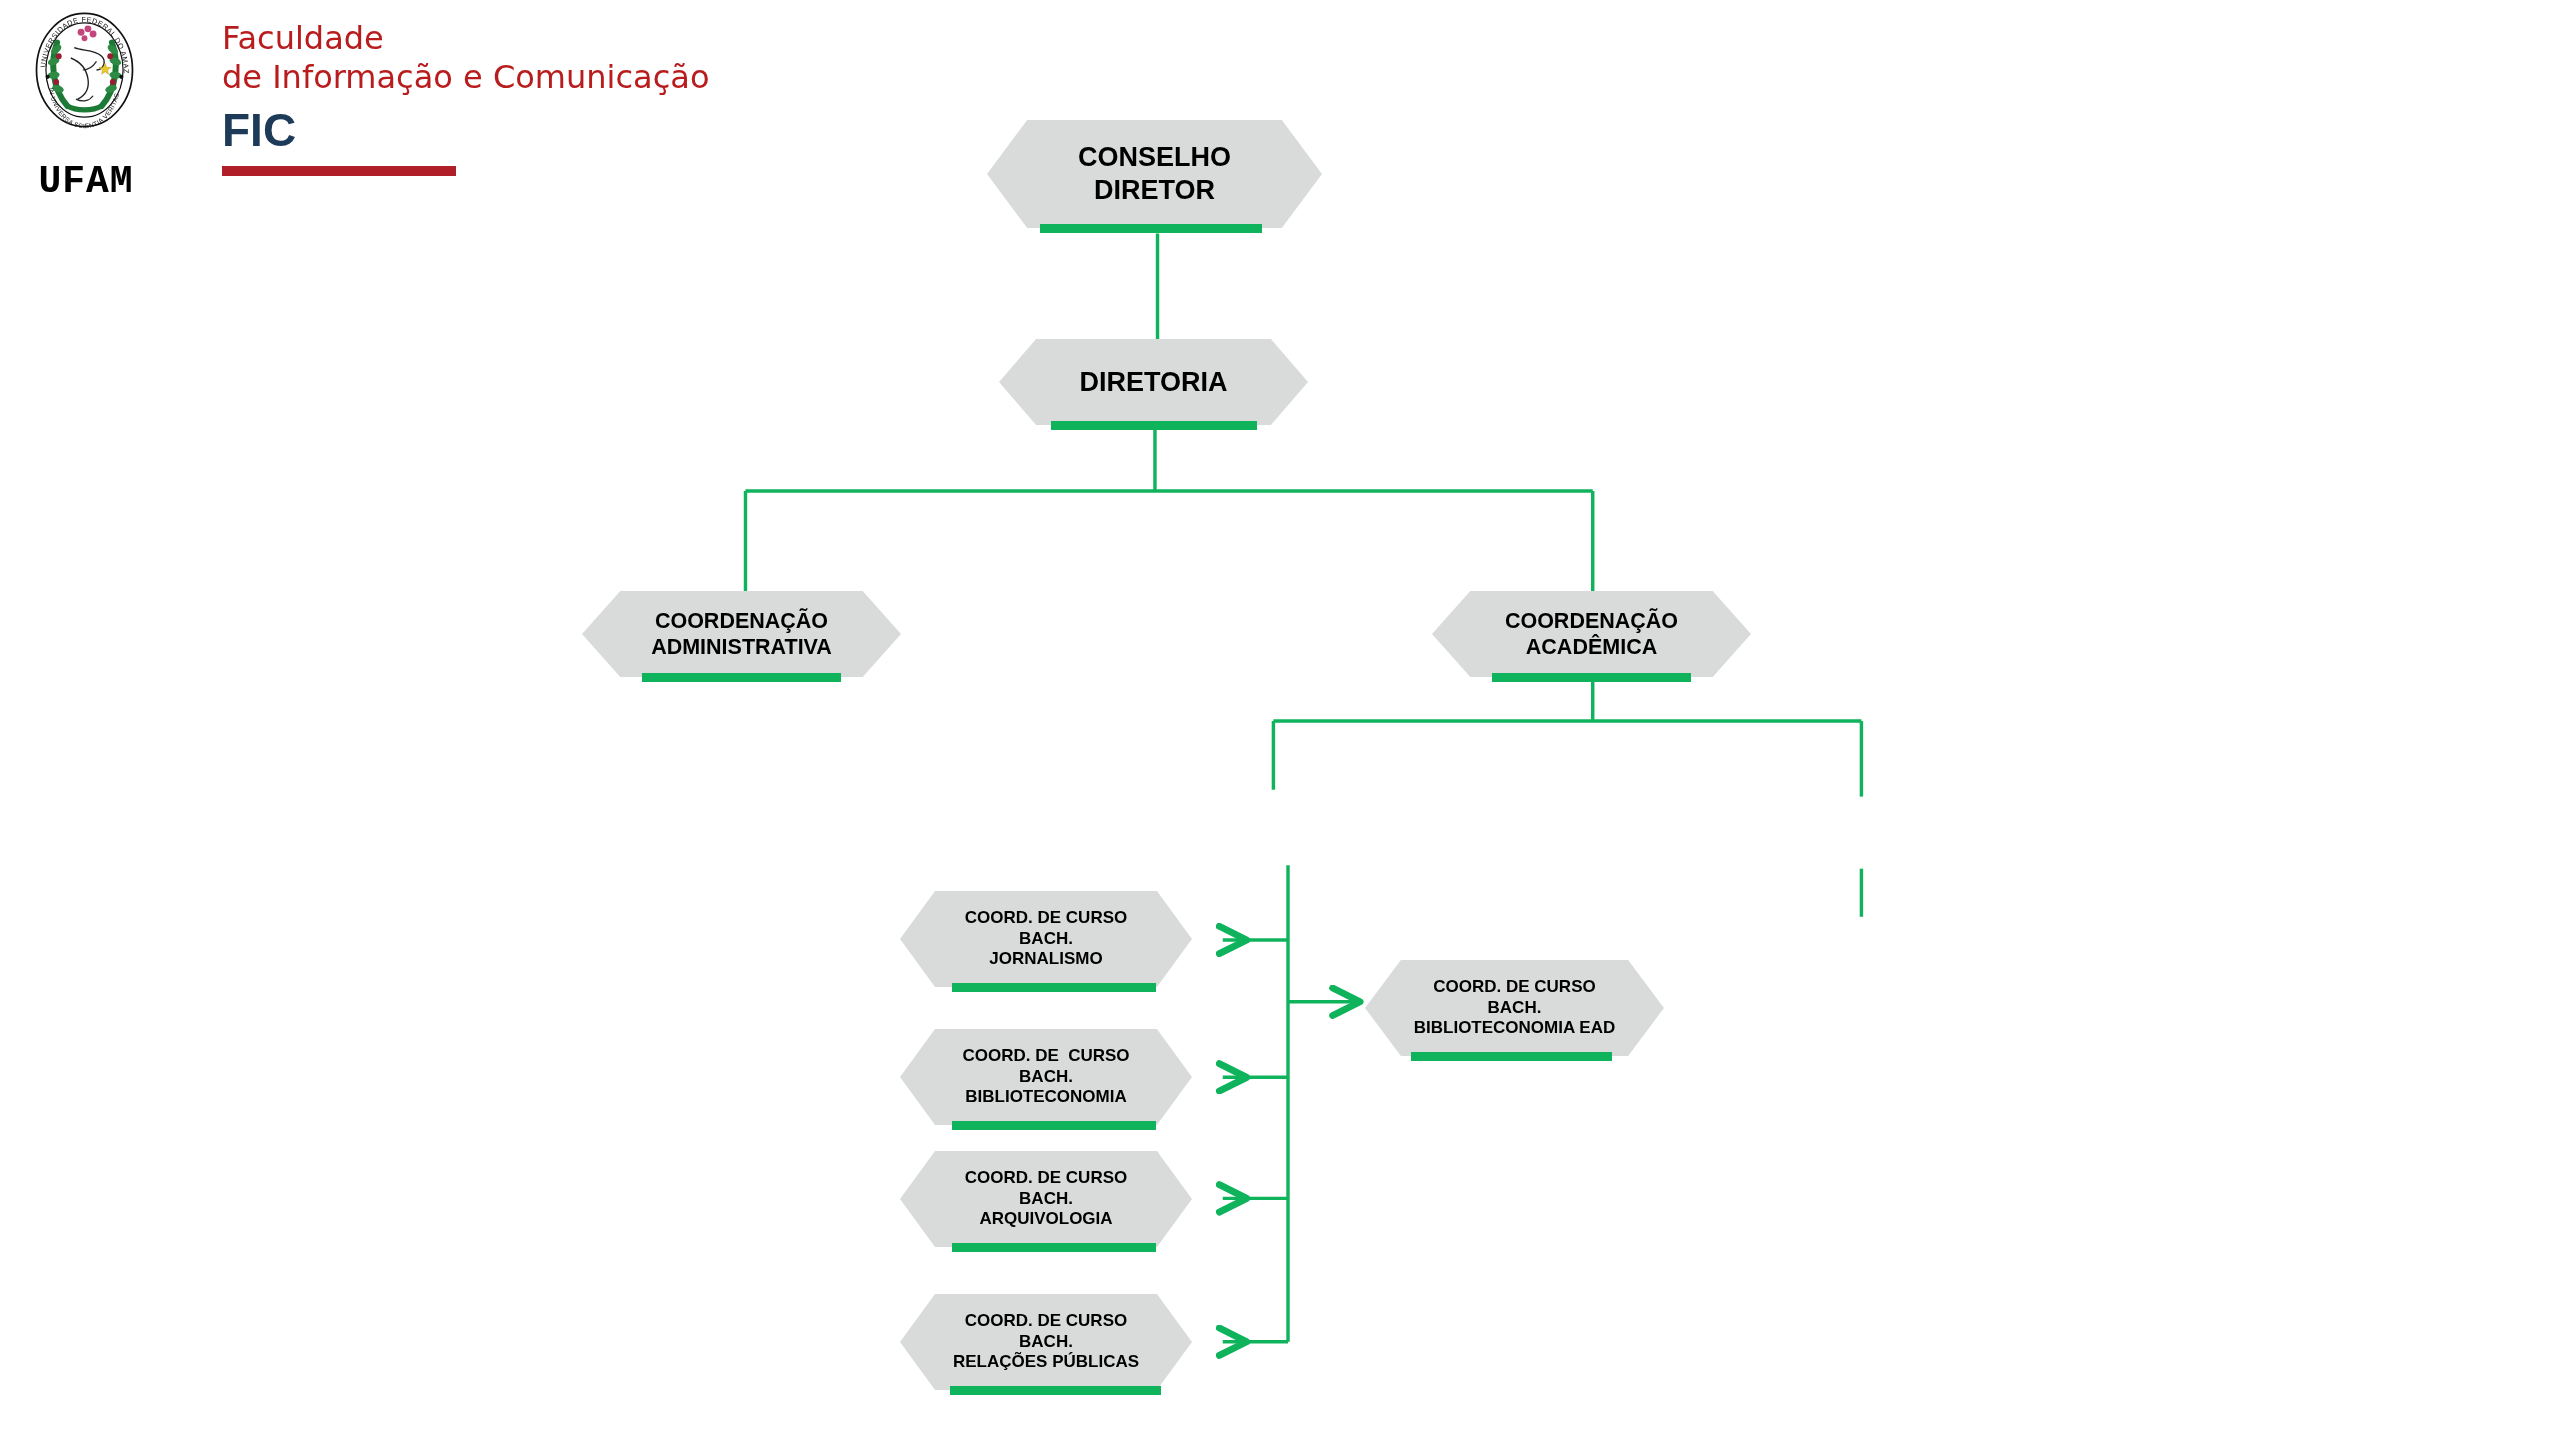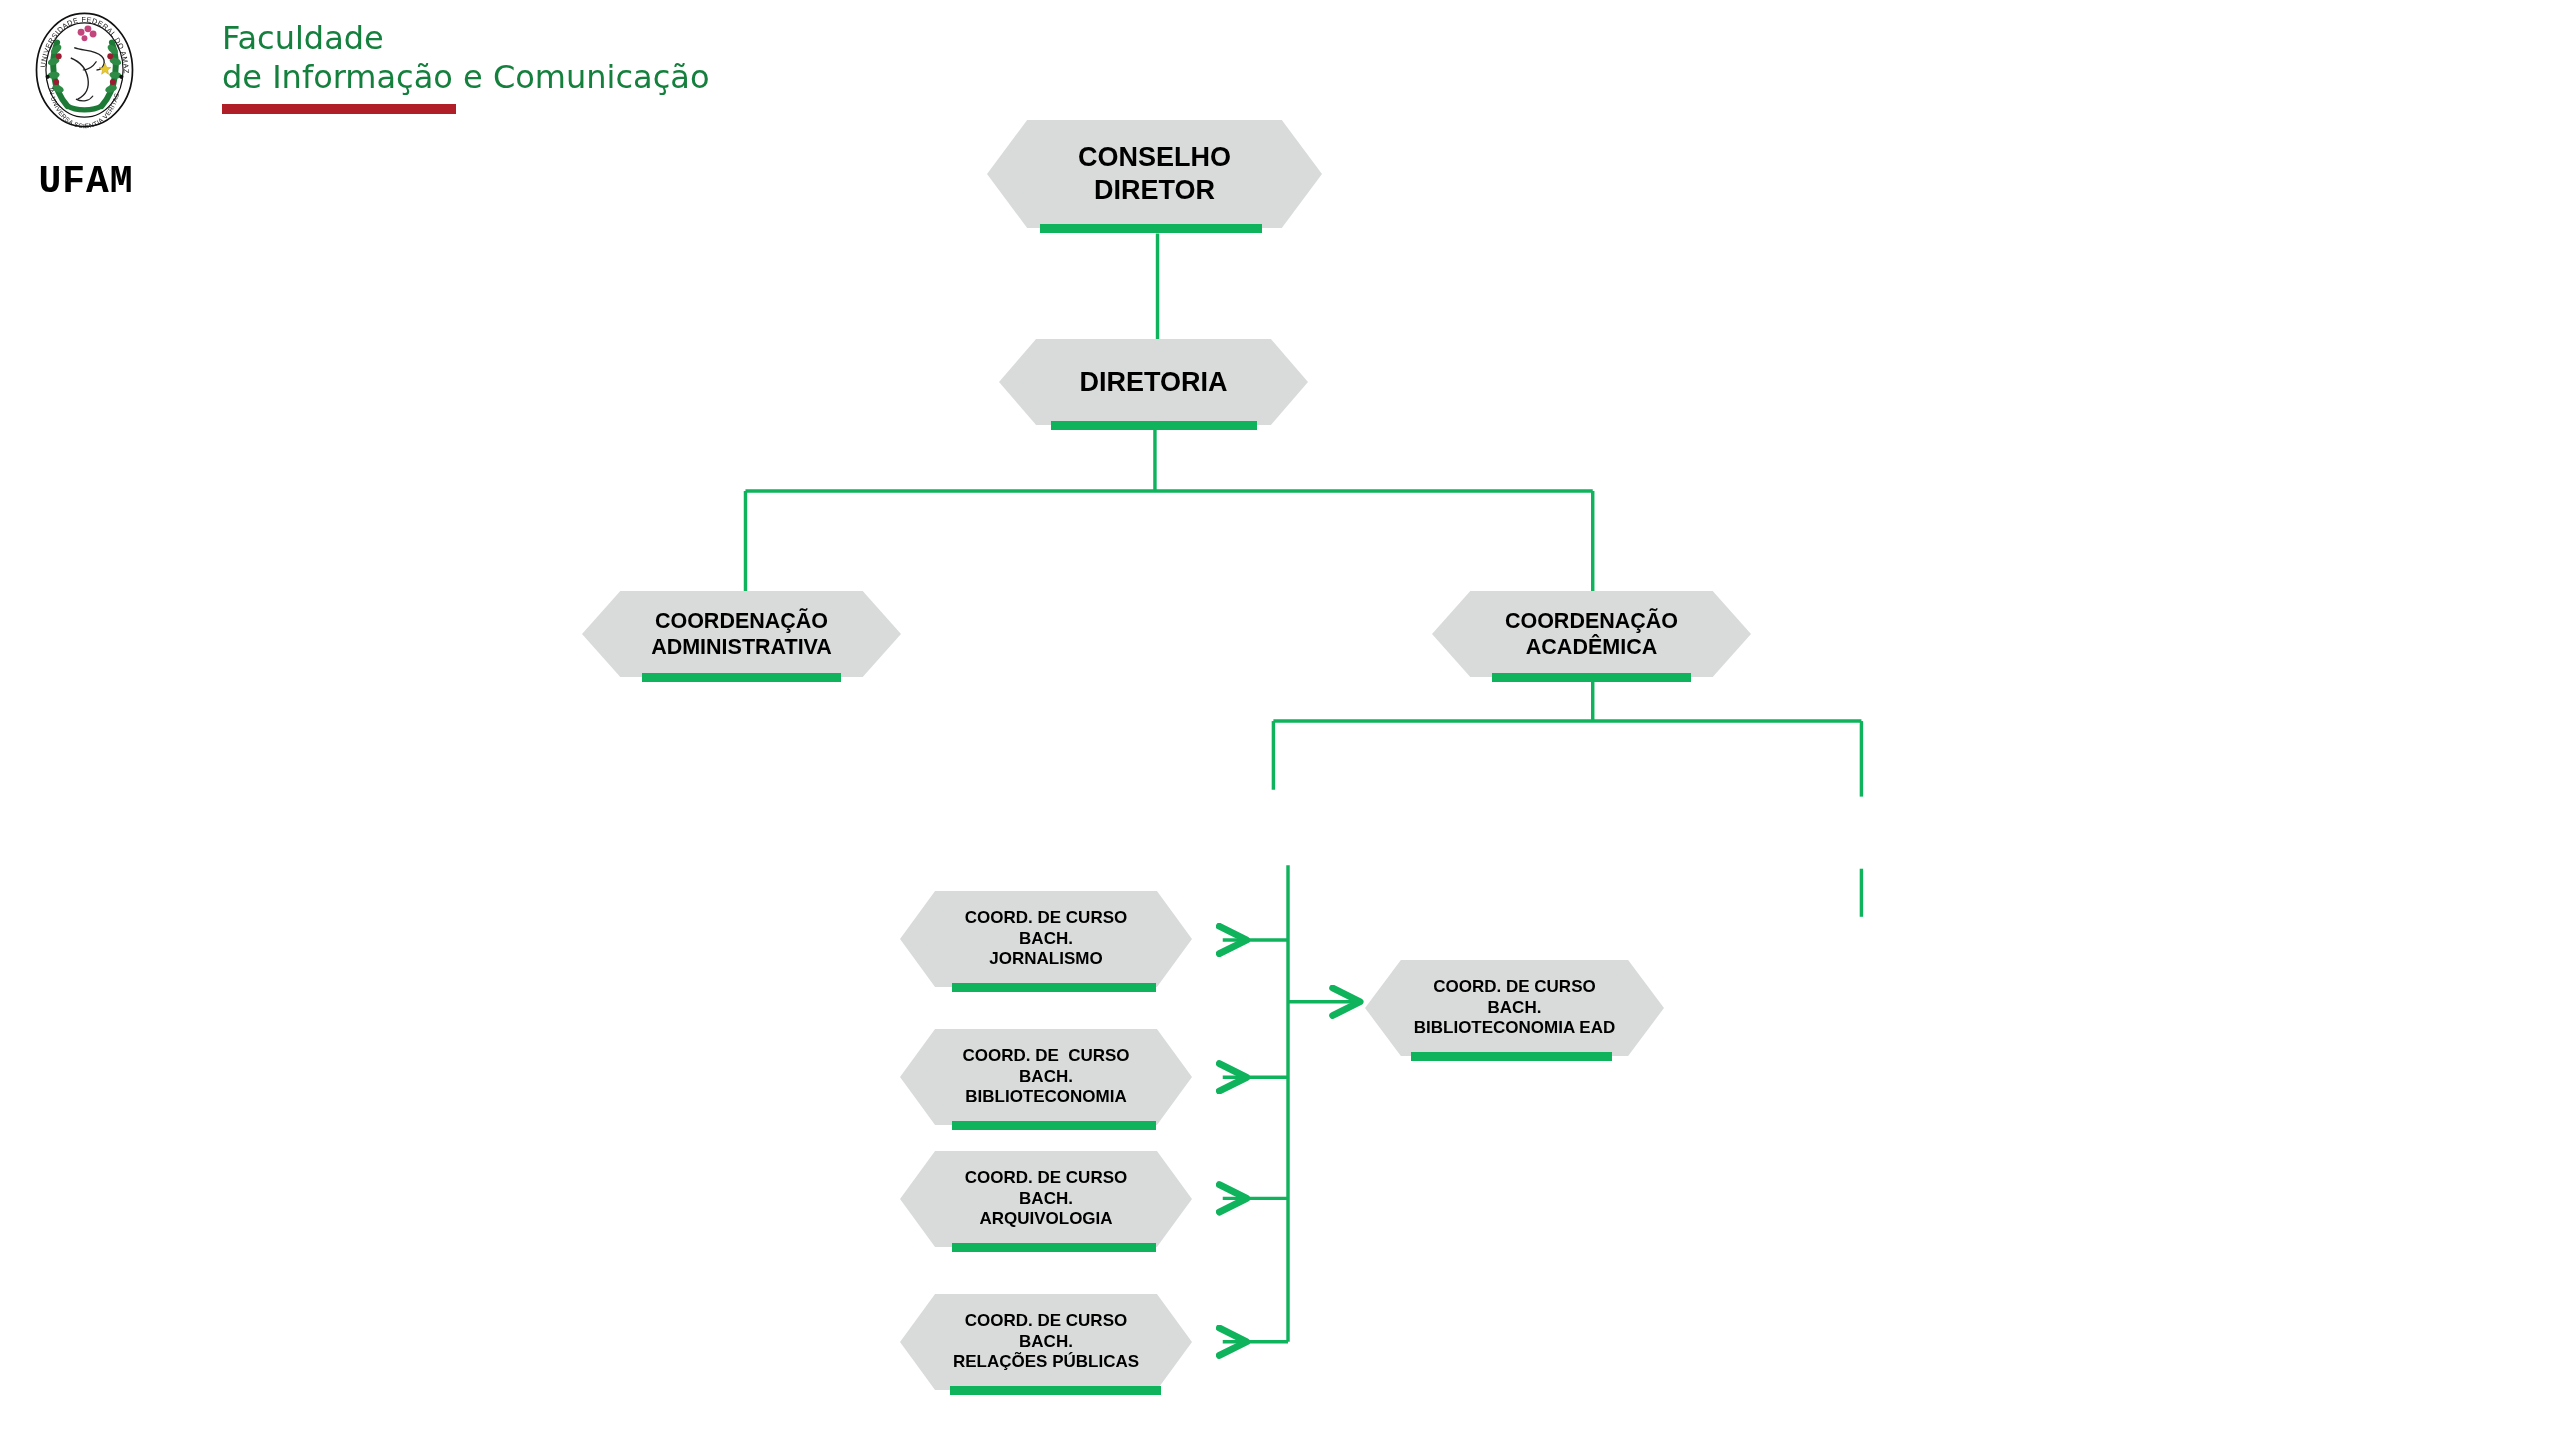--- a/index.html
+++ b/index.html
@@ -45,21 +45,21 @@
     color: #000000;
     font-family: Liberation Mono, monospace;
   }
   #brand-lines {
     position: absolute;
     left: 222px;
     top: 19px;
     width: 447px;
   }
   .brand-line {
-    color: #15803d;
+    color: #b91c1c;
     font-size: 32px;
     line-height: 39px;
     font-family: "DejaVu Sans", sans-serif;
     font-weight: 400;
     white-space: nowrap;
   }
   #brand-fic {
     color: #1d3a58;
     font-size: 46px;
     font-weight: 700;
@@ -192,20 +192,21 @@
       <text font-size="7.4" font-family="'Liberation Sans',sans-serif" fill="#111" letter-spacing="0.5">
         <textPath href="#arcBot" startOffset="6%">IN UNIVERSA SCIENTIA VERITAS</textPath>
       </text>
     </svg>
 
     <div id="ufam-word">UFAM</div>
 
     <div id="brand-lines">
       <div class="brand-line">Faculdade</div>
       <div class="brand-line">de Informação e Comunicação</div>
+      <div id="brand-fic">FIC</div>
       <div id="brand-rule"></div>
     </div>
   </div>
 
   <div id="chart">
 
     <svg id="wires" viewBox="0 0 3000 1688">
       <defs>
         <marker id="arrL" markerWidth="10" markerHeight="10" refX="8" refY="5" orient="auto" markerUnits="strokeWidth">
           <path d="M9,1 L1,5 L9,9" fill="none" stroke="#0fb35c" stroke-width="2" stroke-linecap="round" stroke-linejoin="round"></path>

